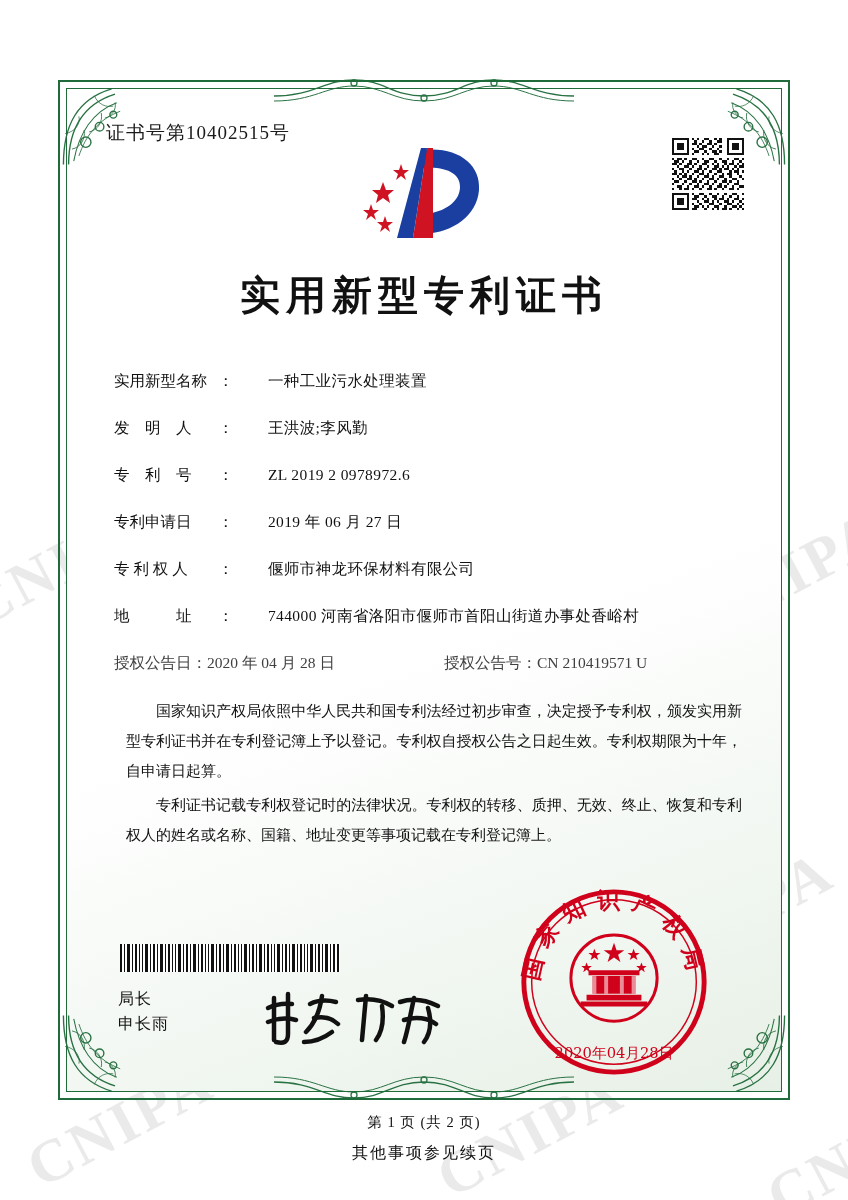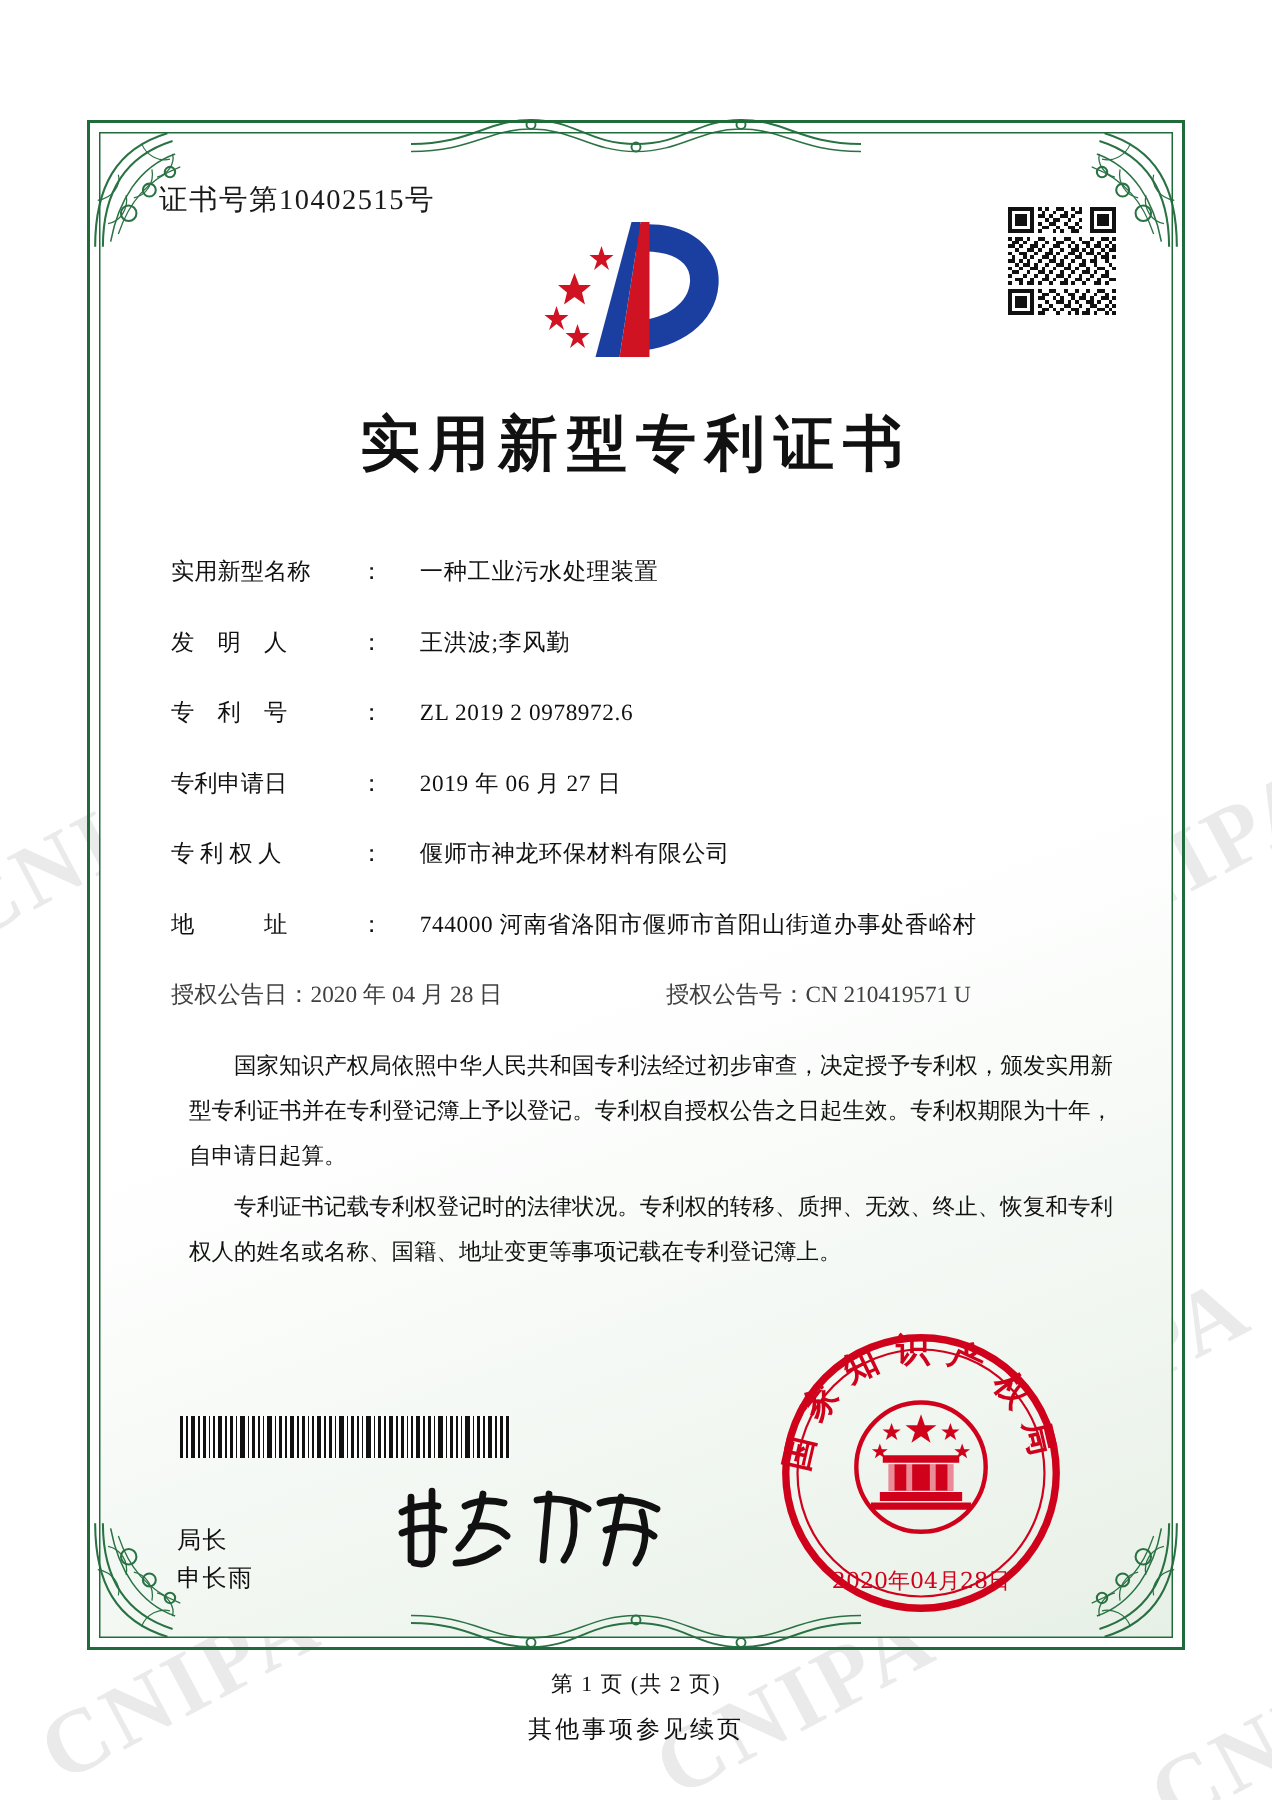--- a/index.html
+++ b/index.html
@@ -106,30 +106,29 @@
     padding-left:14px;
   }
   .field{
     display:flex;
     align-items:baseline;
     font-family:"Liberation Serif","DejaVu Serif",serif;
     font-size:15.5px;
     color:#111;
     margin-bottom:26px;
     letter-spacing:.4px;
-    gap:22px;
   }
   .f-label{
     width:104px;
     flex:0 0 104px;
     letter-spacing:0;
     white-space:nowrap;
   }
   .f-colon{margin-right:2px;}
-  .f-value{flex:1;}
+  .f-value{flex:1;margin-left:32px;}
 
   .field-row2{
     display:flex;
     align-items:center;
     font-family:"Liberation Serif","DejaVu Serif",serif;
     font-size:15.5px;
     color:#404040;
     margin-bottom:22px;
   }
   .r2-a{width:330px;flex:0 0 330px;}
@@ -150,21 +149,21 @@
   .barcode{
     position:absolute;
     left:120px;bottom:228px;
     width:220px;height:28px;
     z-index:5;
   }
   .barcode svg{width:100%;height:100%;display:block;}
 
   .signer{
     position:absolute;
-    left:118px;bottom:135px;
+    left:118px;bottom:164px;
     z-index:5;
     font-family:"Liberation Serif","DejaVu Serif",serif;
     font-size:16px;
     line-height:25px;
     color:#111;
     letter-spacing:1px;
   }
 
   .signature{
     position:absolute;

